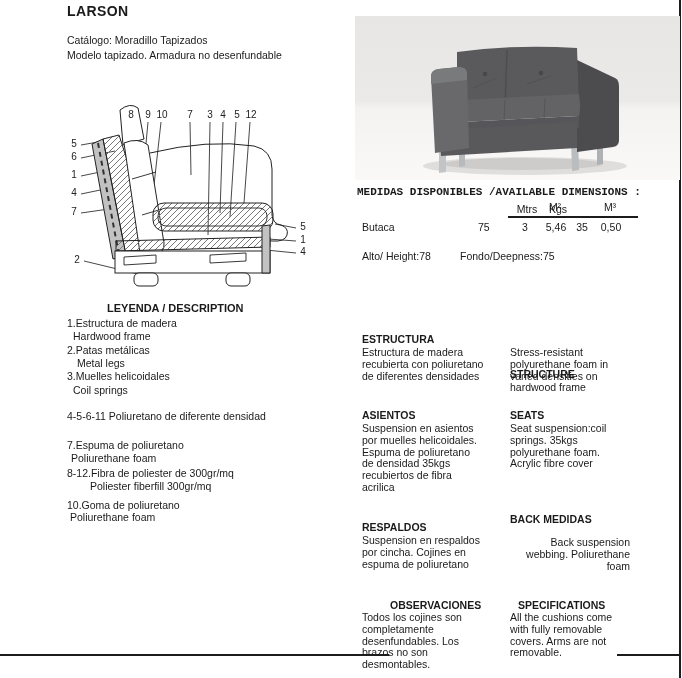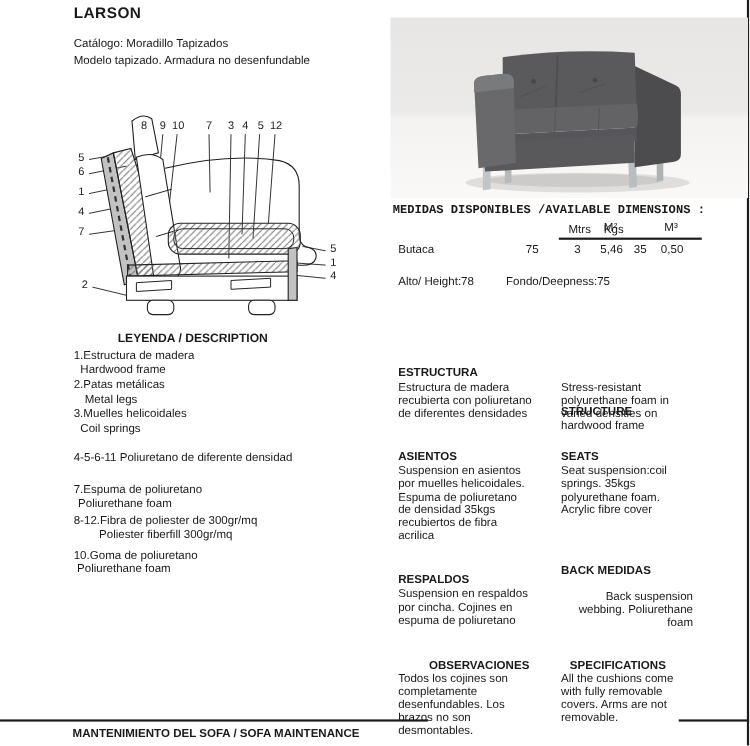--- a/index.html
+++ b/index.html
@@ -178,15 +178,14 @@
   <div class="abs spec-body" style="left:510px;top:347px;width:126px;">Stress-resistant polyurethane foam in varied densities on hardwood frame</div>
   <div class="abs spec-title nw" style="left:510px;top:409px;">SEATS</div>
   <div class="abs spec-body" style="left:510px;top:423px;width:120px;">Seat suspension:coil springs. 35kgs polyurethane foam. Acrylic fibre cover</div>
   <div class="abs spec-title nw" style="left:510px;top:513px;">BACK MEDIDAS</div>
   <div class="abs spec-body" style="left:510px;top:537px;width:120px;text-align:right;">Back suspension webbing. Poliurethane foam</div>
   <div class="abs spec-title nw" style="left:518px;top:599px;">SPECIFICATIONS</div>
   <div class="abs spec-body" style="left:510px;top:612px;width:112px;">All the cushions come with fully removable covers. Arms are not removable.</div>
 
   <div class="abs rule" style="left:0;top:654px;width:389px;"></div>
   <div class="abs rule" style="left:617px;top:654px;width:64px;"></div>
-  <div class="abs b nw" style="left:66px;top:661px;font-size:10.5px;">MANTENIMIENTO DEL SOFA / SOFA MAINTENANCE</div>
 
 </div>
 
 </body></html>

